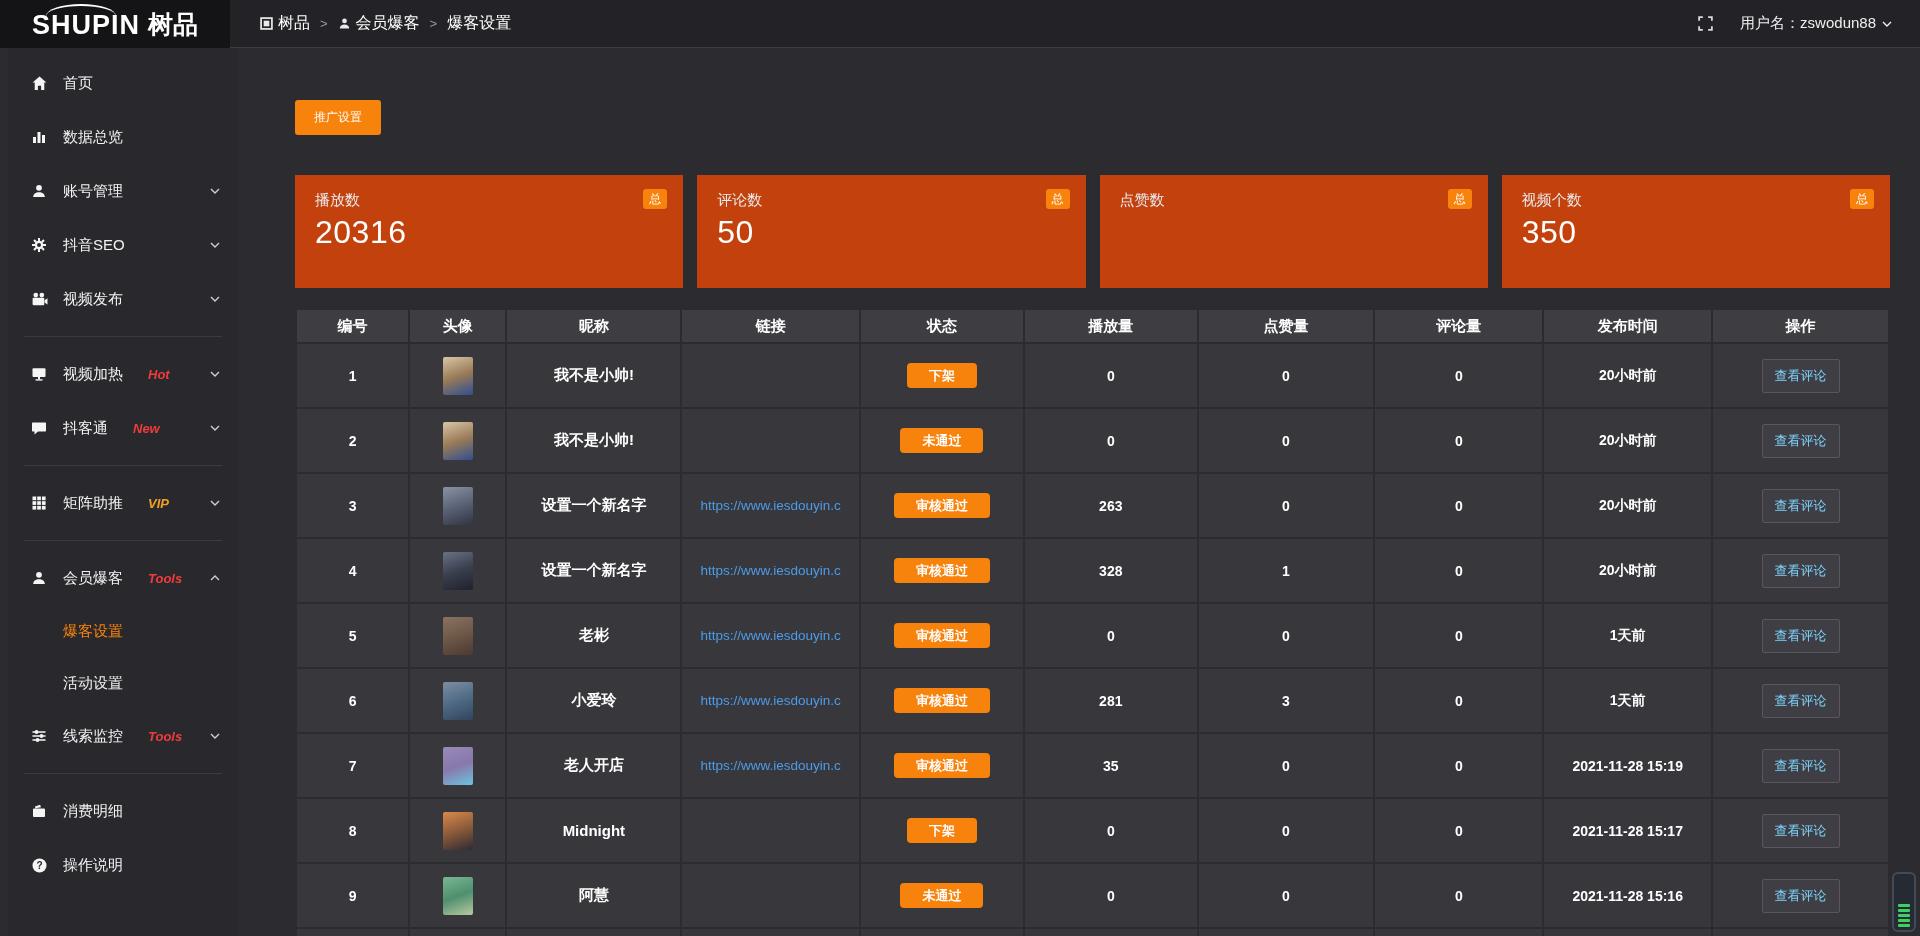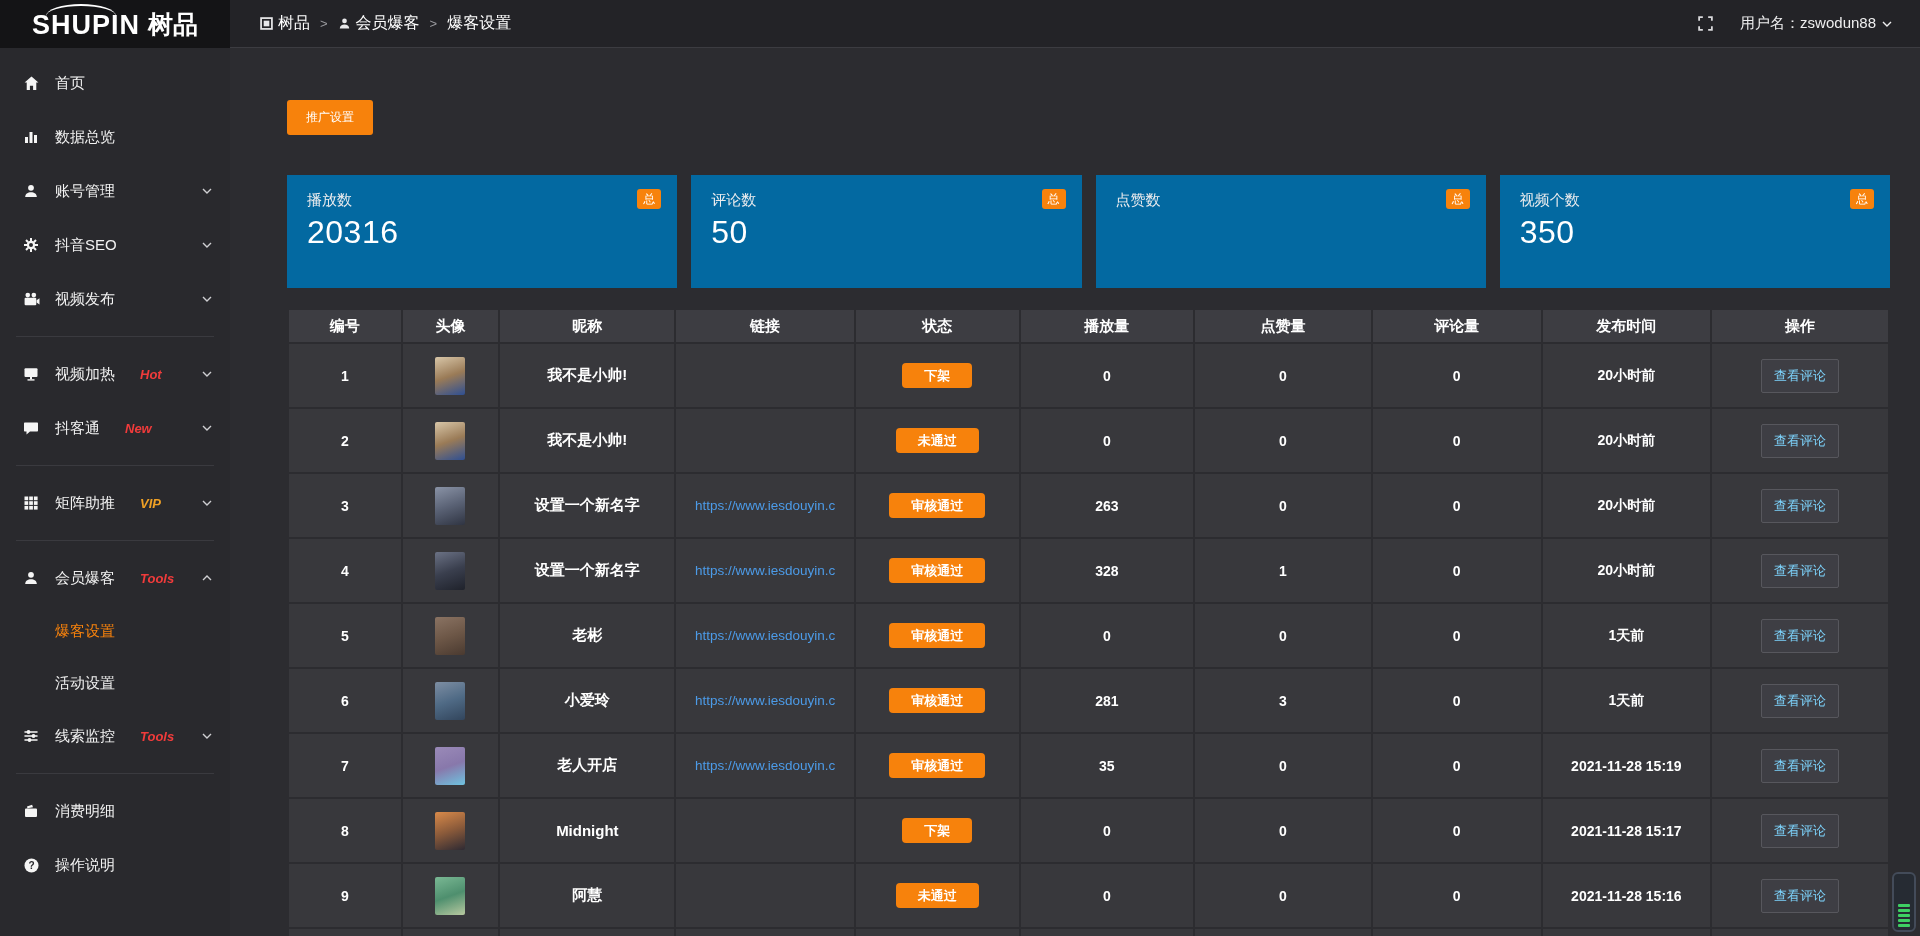--- a/index.html
+++ b/index.html
@@ -20,41 +20,41 @@
     padding:0 28px 0 30px; border-bottom:1px solid #3c3c41; }
   .breadcrumb { display:flex; align-items:center; gap:10px; font-size:16px; }
   .crumb { display:flex; align-items:center; gap:5px; color:#fff; cursor:pointer; }
   .crumb-sep { color:#9a9a9e; font-size:13px; }
   .header-right { margin-left:auto; display:flex; align-items:center; gap:26px; }
   .fs-icon { width:17px; height:17px; color:#d9d9dc; cursor:pointer; display:flex; }
   .username { font-size:15px; color:#eeeeef; display:flex; align-items:center; gap:6px; cursor:pointer; }
   .icon-12 { width:13px; height:13px; color:#e8e8ea; display:inline-flex; }
 
   
-  .body-row { display:flex; flex:1; min-height:0; }
+  .body-row { display:flex; flex:1; min-height:0;margin-left:8px; }
   .sidebar { width:230px; flex:0 0 230px; background:#29292d; padding-top:8px; overflow:hidden; }
   .sb-item { height:54px; display:flex; align-items:center; padding:0 18px 0 22px;
     gap:15px; font-size:15px; color:#f2f2f2; cursor:pointer; white-space:nowrap; }
   .sb-icon { width:18px; height:18px; flex:0 0 18px; display:flex; align-items:center;
     justify-content:center; color:#f5f5f5; }
   .sb-tag { font-size:13px; font-style:italic; font-weight:700; margin-left:10px; }
   .sb-chevron { margin-left:auto; width:10px; height:6px; color:#cfcfd2; display:flex; }
   .sb-chevron.up svg { transform:rotate(180deg); }
   .sb-divider { border-top:1px solid #3a3a3f; margin:10px 16px; }
   .sb-sub { }
   .sb-subitem { height:52px; display:flex; align-items:center; padding-left:55px;
     font-size:15px; color:#f0f0f0; cursor:pointer; }
   .sb-subitem.active { color:#f7820c; }
 
   
   .content { flex:1; min-width:0; padding:52px 30px 0 57px; position:relative; background:#2c2c30; }
   .promo-btn { background:#f7820c; color:#fff; border:none; font-size:12px;
     font-family:inherit; padding:9px 19px; border-radius:3px; cursor:pointer; }
   .stats-row { display:flex; gap:14px; margin-top:40px; }
-  .stat-card { flex:1; background:#0369a1; height:113px; padding:16px 20px; position:relative; }
+  .stat-card { flex:1; background:#c2410c; height:113px; padding:16px 20px; position:relative; }
   .stat-label { font-size:15px; color:#ececee; }
   .stat-value { font-size:32px; color:#fff; margin-top:4px; letter-spacing:0.5px; }
   .stat-badge { position:absolute; top:14px; right:16px; background:#f7820c; color:#fff;
     font-size:12px; padding:4px 6px; border-radius:3px; line-height:1; }
 
   
   .tbl-wrap { margin-top:20px; }
   table { width:100%; border-collapse:collapse; table-layout:fixed; background:#38383c;
     text-align:center; }
   th { background:#3d3d42; height:34px; font-size:15px; font-weight:700; color:#fff;

